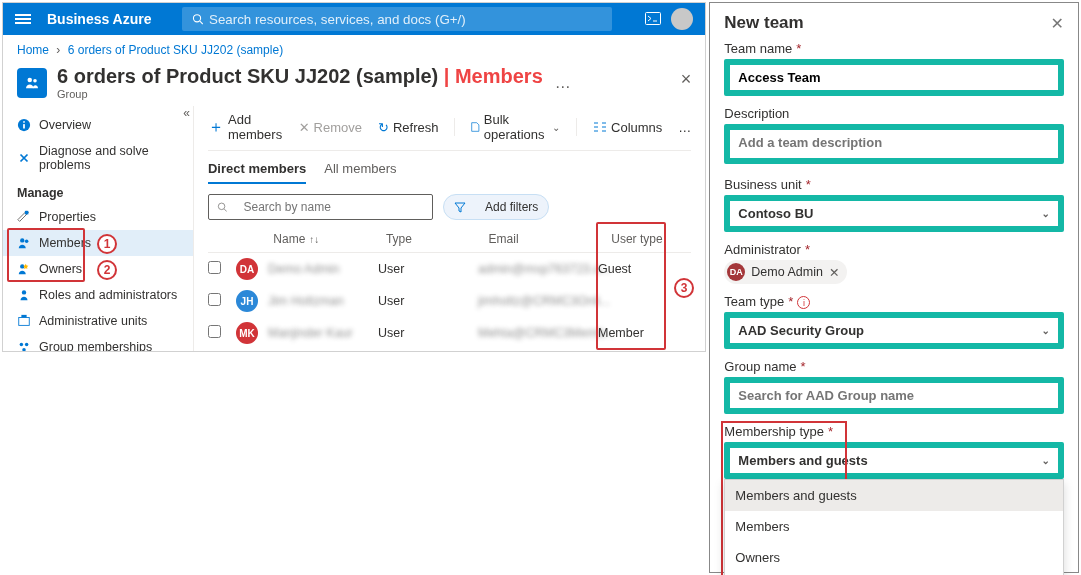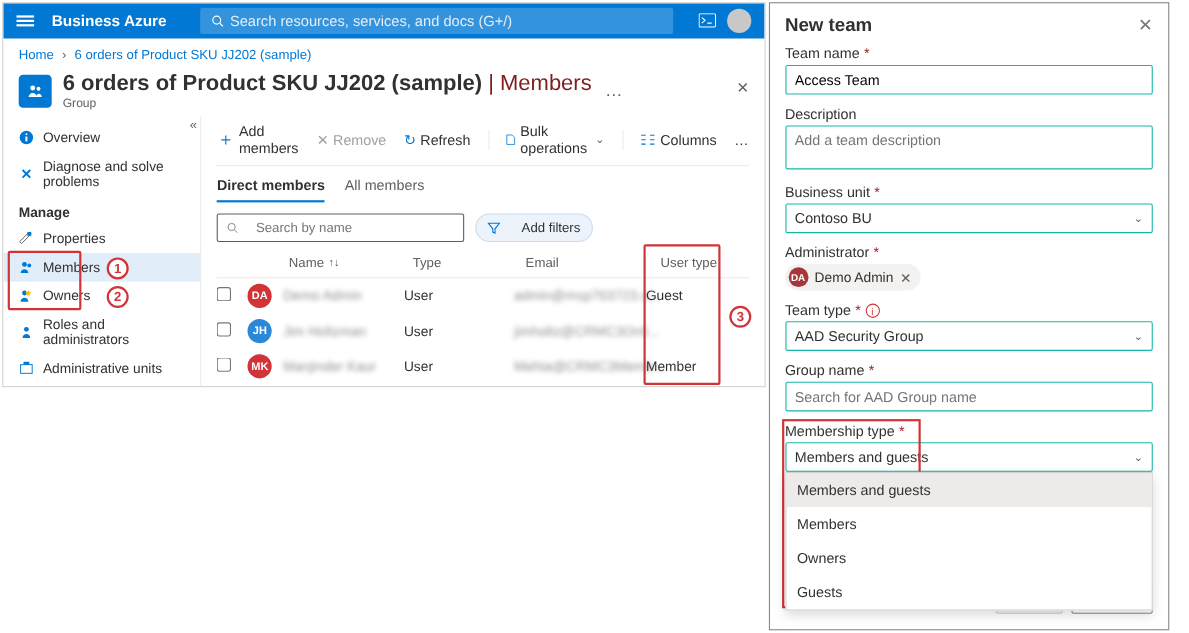--- a/index.html
+++ b/index.html
@@ -14,21 +14,21 @@
   .search-box input { background: transparent; border: none; color: #fff; width: 100%; outline: none; }
   .search-box input::placeholder { color: rgba(255,255,255,0.85); }
   .header-right { margin-left: auto; display: flex; align-items: center; gap: 10px; }
   .avatar-circle { width: 22px; height: 22px; border-radius: 50%; background: #c8c8c8; }
   .breadcrumb-row { padding: 8px 14px 4px; font-size: 12px; }
   .breadcrumb-row a { color: #0078d4; text-decoration: none; }
   .breadcrumb-row span.sep { color: #605e5c; margin: 0 4px; }
   .title-row { display: flex; align-items: center; padding: 4px 14px 0; }
   .group-badge { width: 30px; height: 30px; background: #0078d4; border-radius: 4px; display: flex; align-items: center; justify-content: center; margin-right: 10px; }
   .title-text h1 { font-size: 20px; font-weight: 600; color: #323130; display: inline; }
-  .title-text .pipe-members { font-weight: 400; color: #7f1d1d; text-align: center; }
+  .title-text .pipe-members { font-weight: 700; color: #ef4444; text-align: center; }
   .title-text .subtitle { font-size: 11px; color: #605e5c; }
   .title-dots { margin-left: 12px; color: #605e5c; font-size: 16px; }
   .close-blade { margin-left: auto; font-size: 18px; color: #605e5c; cursor: pointer; position: absolute; right: 14px; top: 66px; }
   .body-flex { display: flex; height: calc(100% - 96px); margin-top: 6px; }
   .sidebar { width: 200px; border-right: 1px solid #edebe9; padding: 6px 0; position: relative; }
   .sidebar .item { display: flex; align-items: center; padding: 6px 14px; cursor: pointer; font-size: 12.5px; color: #323130; }
   .sidebar .item.active { background: #e1eef9; }
   .sidebar .section-head { font-size: 12.5px; font-weight: 600; padding: 8px 14px 4px; }
   .sidebar .item svg, .sidebar .item .ico { margin-right: 8px; flex-shrink: 0; }
   .toggle-handle { position: absolute; top: 0; right: 3px; color: #605e5c; font-size: 12px; }
@@ -51,28 +51,28 @@
   .col-chk { width: 28px; }
   .col-avatar { width: 32px; }
   .col-name { width: 110px; display: flex; align-items: center; gap: 4px; }
   .col-type { width: 100px; }
   .col-email { width: 120px; }
   .col-usertype { width: 80px; }
   .trow { display: flex; align-items: center; padding: 5px 0; font-size: 12.5px; }
   .trow .user-avatar { width: 22px; height: 22px; border-radius: 50%; color: #fff; display: flex; align-items: center; justify-content: center; font-size: 10px; font-weight: 600; }
   .blur { color: transparent; text-shadow: 0 0 5px rgba(0,0,0,0.45); }
   
-  .side-panel { width: 370px; border: 1px solid #888; padding: 10px 14px 14px; height: 571px; margin: 2px 18px 0 3px; position: relative; display: flex; flex-direction: column; }
+  .side-panel { width: 370px; border: 1px solid #888; padding: 10px 14px 14px; height: 571px; margin: 2px 2px 0 3px; position: relative; display: flex; flex-direction: column; }
   .side-header { display: flex; align-items: center; margin-bottom: 8px; }
   .side-header h2 { font-size: 17px; font-weight: 600; }
   .side-close { margin-left: auto; color: #777; font-size: 16px; cursor: pointer; }
   .form-group { margin-bottom: 10px; }
   .form-label { font-size: 13px; color: #323130; margin-bottom: 3px; display: flex; align-items: flex-end; gap: 4px; }
   .req { color: #a4262c; }
-  .form-input, .form-select, .form-textarea { width: 100%; border: 1px solid #14b8a6; border-radius: 2px; padding: 5px 8px; font-size: 13px; font-family: inherit; }
+  .form-input, .form-select, .form-textarea { width: 100%; border: 6px solid #14b8a6; border-radius: 2px; padding: 5px 8px; font-size: 13px; font-family: inherit; font-weight: bold; }
   .form-textarea { height: 40px; resize: none; color: #a19f9d; }
   .form-select { background: #fff; display: flex; align-items: center; justify-content: space-between; cursor: pointer; }
   .chevron { font-size: 10px; color: #605e5c; }
   .admin-chip { background: #f3f2f1; border-radius: 12px; display: inline-flex; align-items: center; padding: 3px 8px 3px 3px; gap: 6px; font-size: 12.5px; }
   .chip-avatar { width: 18px; height: 18px; border-radius: 50%; background: #a4373a; color: #fff; display: flex; align-items: center; justify-content: center; font-size: 9px; font-weight: 600; }
   .info-icon { width: 13px; height: 13px; border: 1px solid #d13438; border-radius: 50%; display: inline-flex; align-items: center; justify-content: center; font-size: 9px; color: #d13438; }
   .dropdown-open { position: absolute; width: 100%; background: #fff; box-shadow: 0 4px 10px rgba(0,0,0,0.15); border: 1px solid #d1d1d1; }
   .dropdown-open .opt { padding: 8px 10px; font-size: 13px; cursor: pointer; }
   .dropdown-open .opt.selected { background: #edebe9; }
   .panel-buttons { margin-top: auto; display: flex; justify-content: flex-end; gap: 8px; }

